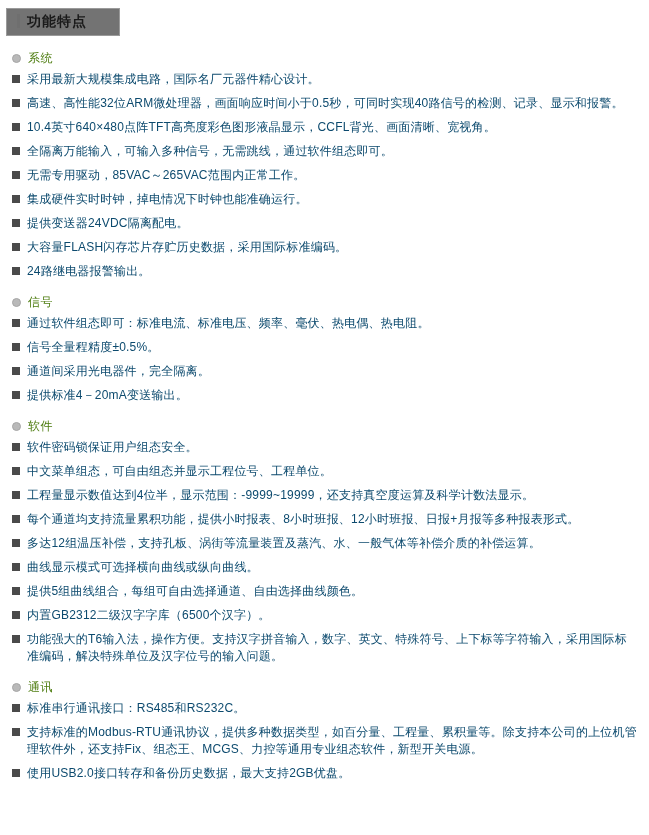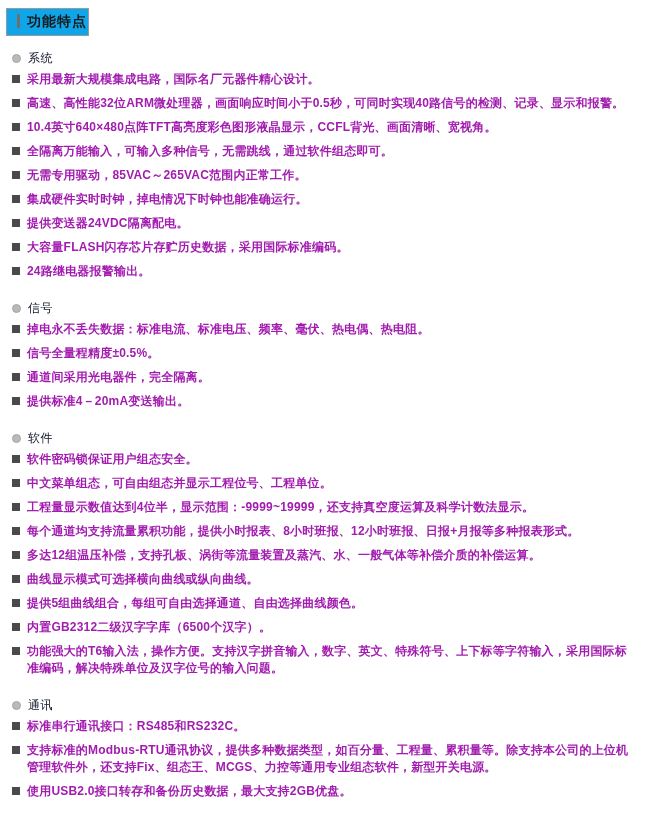--- a/index.html
+++ b/index.html
@@ -19,22 +19,22 @@
     width: 649px;
     padding: 0;
     box-sizing: border-box;
   }
 
   
   .title-bar {
     margin: 8px 0 0 6px;
     display: inline-block;
     border: 1px solid #9a9a9a;
-    background: #0ea5e9;
-    padding: 4px 1px 4px 10px;
+    background: #737373;
+    padding: 4px 32px 4px 10px;
     position: relative;
   }
   .title-bar .title-text {
     font-size: 14px;
     font-weight: bold;
     color: #1a1a1a;
     letter-spacing: 1px;
   }
   .title-accent {
     display: inline-block;
@@ -44,42 +44,42 @@
     vertical-align: -2px;
     margin-right: 7px;
   }
 
   .content {
     padding: 4px 10px 20px 10px;
   }
 
   
   .section {
-    margin-top: 20px;
+    margin-top: 14px;
   }
   .section:first-child {
     margin-top: 10px;
   }
   .section-head {
     display: flex;
     align-items: center;
     margin: 0 0 4px 2px;
   }
   .sec-dot {
     width: 7px;
     height: 7px;
     border-radius: 50%;
     background: #b9b9b9;
     border: 1px solid #a6a6a6;
     margin-right: 7px;
     flex: 0 0 auto;
   }
   .section-title {
     font-size: 12px;
-    color: #0f172a;
+    color: #4d7c0f;
     letter-spacing: 0.5px;
   }
 
   
   ul.items {
     list-style: none;
     margin: 0;
     padding: 0;
   }
   ul.items > li {
@@ -91,24 +91,23 @@
   .bullet {
     flex: 0 0 auto;
     width: 8px;
     height: 8px;
     background: #4a4a4a;
     margin: 4px 7px 0 0;
   }
   .item-text {
     flex: 1 1 auto;
     font-size: 12px;
-    color: #a21caf;
+    color: #0c4a6e;
     line-height: 17px;
     letter-spacing: 0.2px;
-    font-weight: bold;
   }
 </style>
 </head>
 <body>
 
 <div class="page">
 
   <div class="title-bar">
     <span class="title-accent"></span><span class="title-text">功能特点</span>
   </div>
@@ -161,21 +160,21 @@
     </div>
 
     <div class="section">
       <div class="section-head">
         <span class="sec-dot"></span>
         <span class="section-title">信号</span>
       </div>
       <ul class="items">
         <li>
             <span class="bullet"></span>
-            <span class="item-text">掉电永不丢失数据：标准电流、标准电压、频率、毫伏、热电偶、热电阻。</span>
+            <span class="item-text">通过软件组态即可：标准电流、标准电压、频率、毫伏、热电偶、热电阻。</span>
           </li>
         <li>
             <span class="bullet"></span>
             <span class="item-text">信号全量程精度±0.5%。</span>
           </li>
         <li>
             <span class="bullet"></span>
             <span class="item-text">通道间采用光电器件，完全隔离。</span>
           </li>
         <li>

